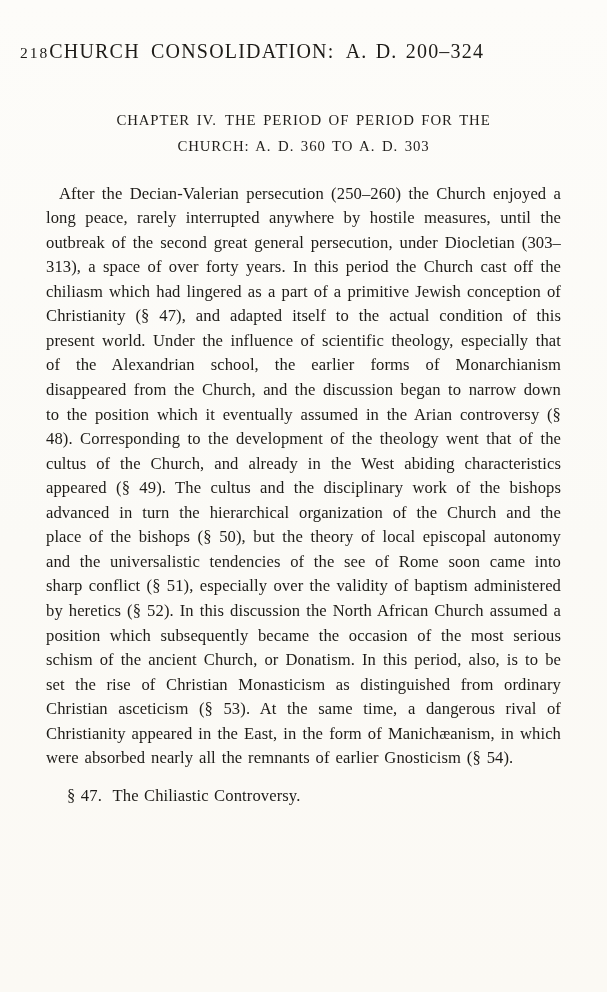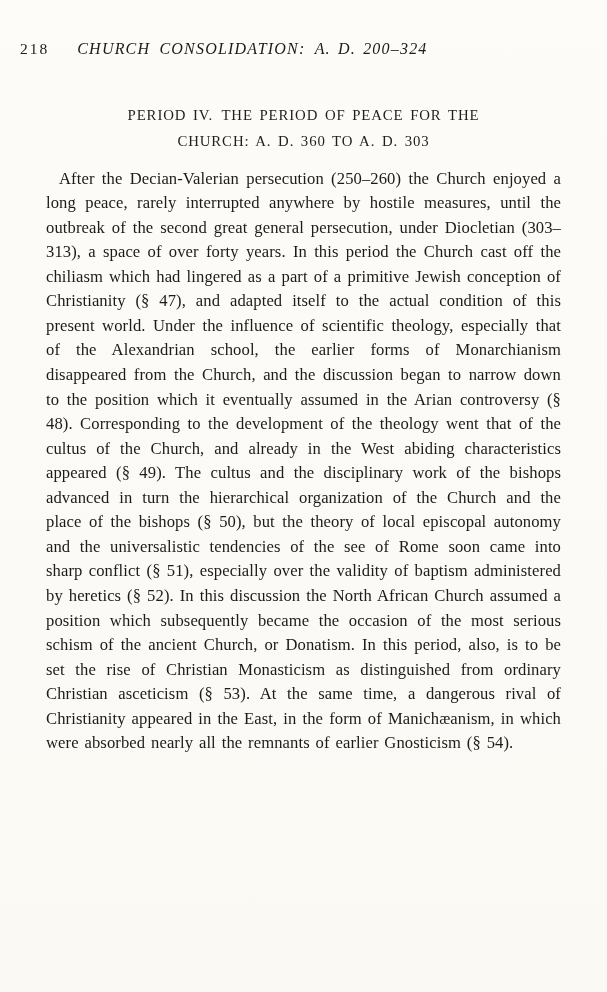--- a/index.html
+++ b/index.html
@@ -27,36 +27,34 @@
     word-spacing: 2px;
     white-space: nowrap;
     margin-left: -26px;
     margin-top: 6px;
   }
   .pagenum {
     font-size: 15.5px;
     letter-spacing: 2px;
   }
   .running-title {
-    margin-left: 28px;
-    font-size: 16px;
-    font-style: italic;
+    font-size: 20px;
   }
   .chapter-heading {
     margin: 44px 0 0 0;
     text-align: center;
     font-weight: normal;
     font-size: 14.8px;
     letter-spacing: 0.9px;
     word-spacing: 2px;
     line-height: 1.78;
     color: #201e1a;
   }
   .body-text {
-    margin: 12px 0 0 0;
+    margin: 22px 0 0 0;
     font-size: 16.6px;
     line-height: 24.55px;
     text-align: justify;
     text-indent: 13px;
     word-spacing: 1.6px;
     letter-spacing: 0.1px;
   }
   .section-list {
     margin-top: 13px;
   }
@@ -74,22 +72,23 @@
 <body>
 
 <div class="page">
 
   <header class="running-head">
     <span class="pagenum">218</span>
     <span class="running-title">CHURCH CONSOLIDATION: A. D. 200–324</span>
   </header>
 
   <h2 class="chapter-heading">
-    <span>PERIOD IV. THE PERIOD OF PEACE FOR THE</span><br>
+    <span>CHAPTER IV. THE PERIOD OF PERIOD FOR THE</span><br>
     <span>CHURCH: A. D. 360 TO A. D. 303</span>
   </h2>
 
   <p class="body-text">After the Decian-Valerian persecution (250–260) the Church enjoyed a long peace, rarely interrupted anywhere by hostile measures, until the outbreak of the second great general persecution, under Diocletian (303–313), a space of over forty years.  In this period the Church cast off the chiliasm which had lingered as a part of a primitive Jewish conception of Christianity (§ 47), and adapted itself to the actual condition of this present world.  Under the influence of scientific theology, especially that of the Alexandrian school, the earlier forms of Monarchianism disappeared from the Church, and the discussion began to narrow down to the position which it eventually assumed in the Arian controversy (§ 48).  Corresponding to the development of the theology went that of the cultus of the Church, and already in the West abiding characteristics appeared (§ 49).  The cultus and the disciplinary work of the bishops advanced in turn the hierarchical organization of the Church and the place of the bishops (§ 50), but the theory of local episcopal autonomy and the universalistic tendencies of the see of Rome soon came into sharp conflict (§ 51), especially over the validity of baptism administered by heretics (§ 52).  In this discussion the North African Church assumed a position which subsequently became the occasion of the most serious schism of the ancient Church, or Donatism.  In this period, also, is to be set the rise of Christian Monasticism as distinguished from ordinary Christian asceticism (§ 53).  At the same time, a dangerous rival of Christianity appeared in the East, in the form of Manichæanism, in which were absorbed nearly all the remnants of earlier Gnosticism (§ 54).</p>
 
   <div class="section-list">
+    <p class="section-entry"><span>§ 47.</span>&nbsp; <span>The Chiliastic Controversy.</span></p>
   </div>
 
 </div>
 
 </body></html>

